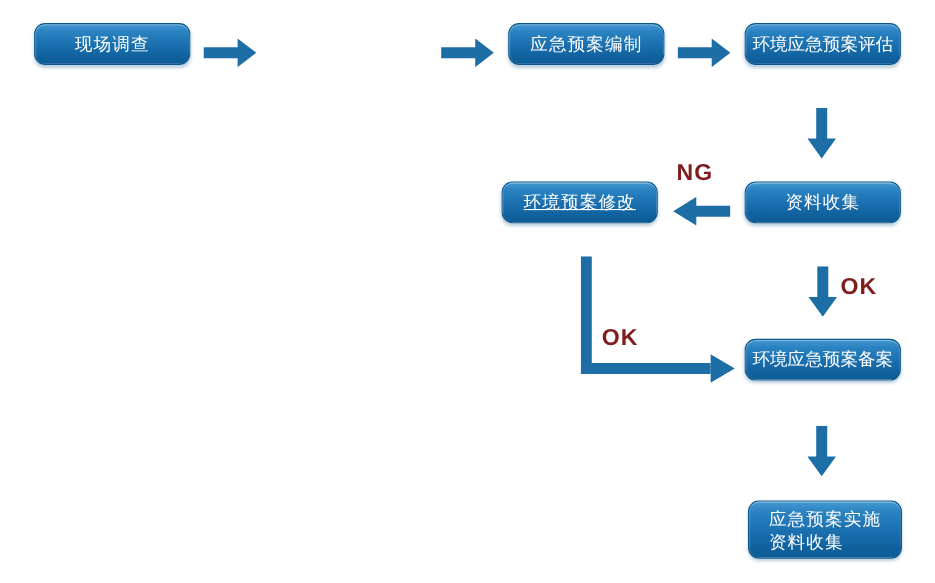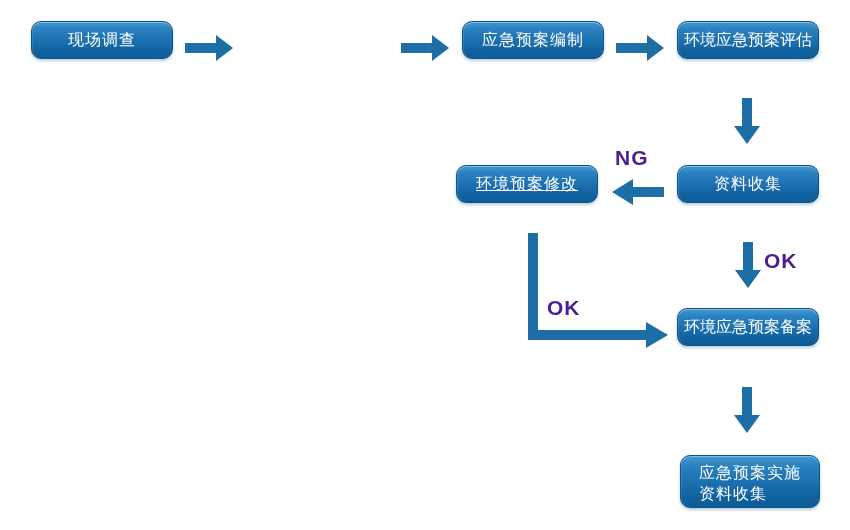--- a/index.html
+++ b/index.html
@@ -54,21 +54,21 @@
   .ar1 { left: 185px; top: 35px; }
   .ar2 { left: 401px; top: 35px; }
   .ar3 { left: 616px; top: 35px; }
   .ar-ng { left: 612px; top: 179px; }
   .ar-down-a { left: 734px; top: 98px; }
   .ar-down-b { left: 735px; top: 242px; }
   .ar-down-c { left: 734px; top: 387px; }
   .ar-elbow { left: 528px; top: 233px; }
   .edge-label {
     position: absolute;
-    color: #4c1d95;
+    color: #7f1d1d;
     font-size: 21px;
     font-weight: 700;
     letter-spacing: 1px;
     white-space: nowrap;
   }
   .lbl-ng { left: 615px; top: 146px; }
   .lbl-ok-down { left: 764px; top: 249px; }
   .lbl-ok-elbow { left: 547px; top: 296px; }
 </style>
 </head>

